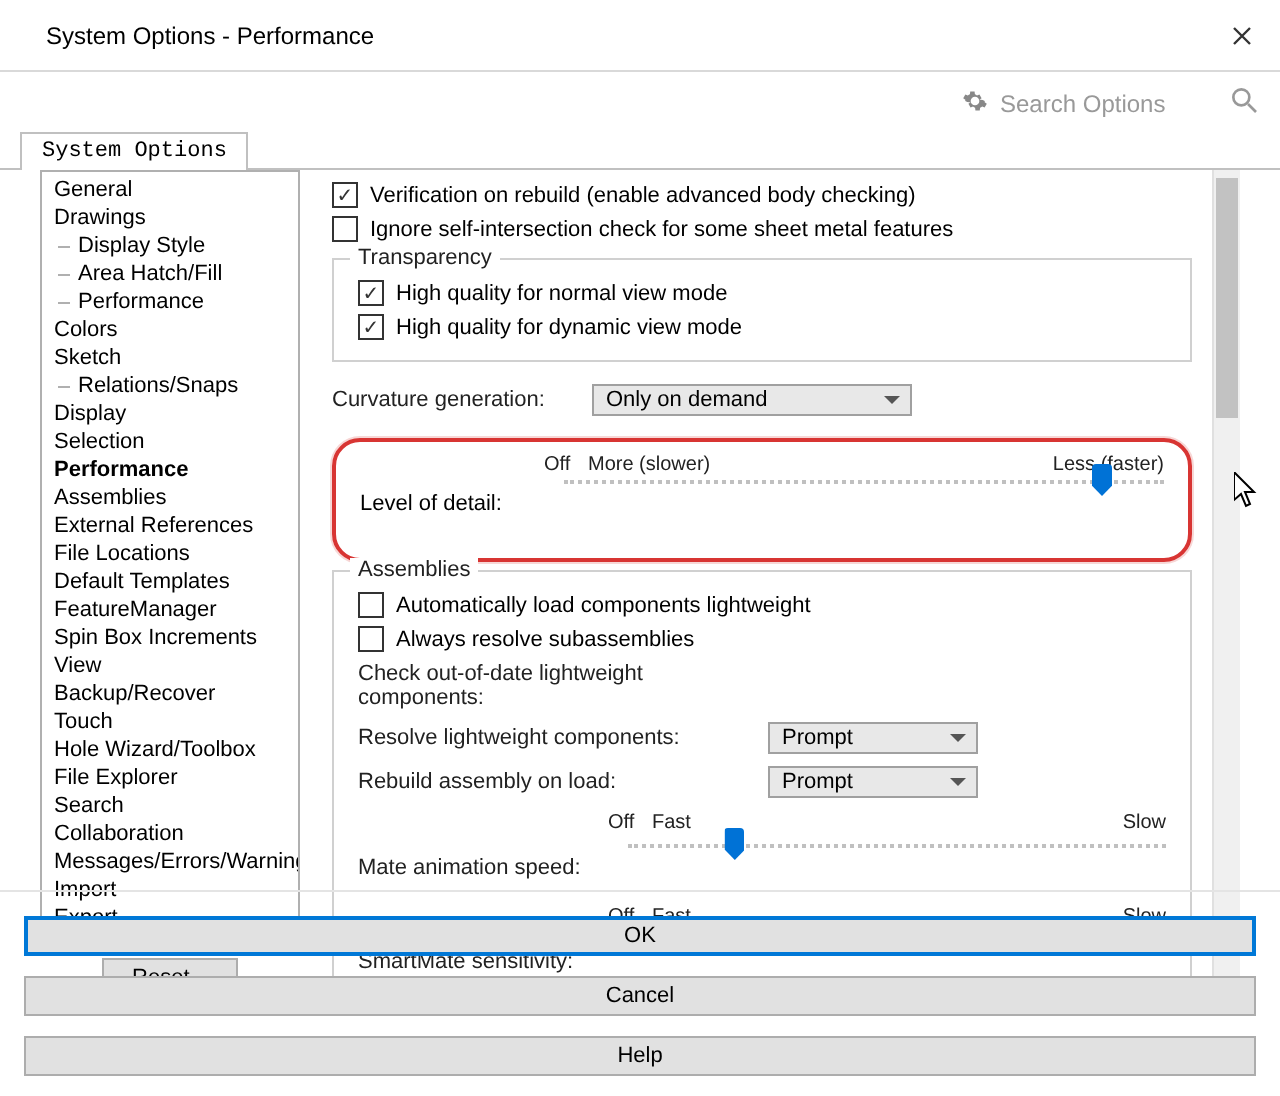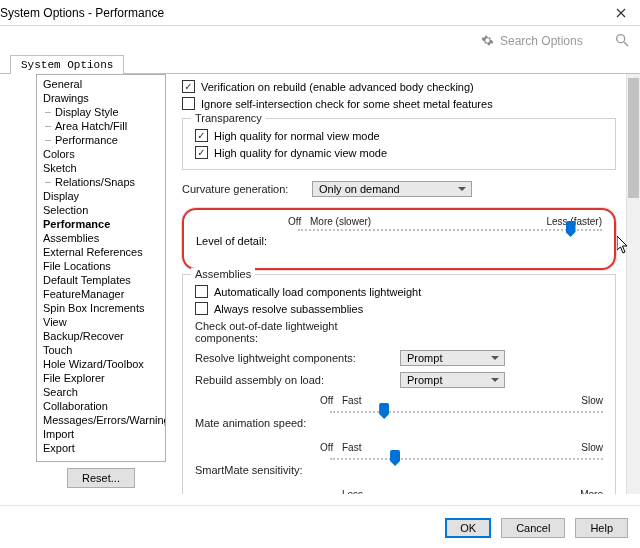--- a/index.html
+++ b/index.html
@@ -8,22 +8,22 @@
     font-family: "Segoe UI", Tahoma, sans-serif;
     font-size: 11px;
     background: #fff;
     width: 640px;
     height: 548px;
     overflow: hidden;
   }
   .title-bar {
     display: flex;
     align-items: center;
-    height: 26px;
-    padding: 0 4px 0 0;
+    height: 36px;
+    padding: 0 4px 0 23px;
     border-bottom: 1px solid #d9d9d9;
     justify-content: center;
   }
   .title-bar .title { flex: 1; font-size: 12px; color: #000; }
   .title-bar .close {
     width: 30px; height: 24px; display: flex; align-items: center; justify-content: center;
     cursor: default;
   }
   .search-row {
     display: flex; justify-content: flex-end; align-items: center;
@@ -53,23 +53,22 @@
     border: 1px solid #c0c0c0;
     border-bottom: none;
     padding: 3px 10px;
     font-size: 11px;
     background: #fff;
     position: relative;
     top:1px;
   }
   .content {
     display: flex;
-    padding: 0 0;
+    padding: 0 20px;
     height: 420px;
-    margin-left: 36px;
   }
   .tree-wrap {
     width: 130px;
     display:flex; flex-direction:column;
   }
   .tree {
     border: 1px solid #b0b0b0;
     flex:1;
     overflow:hidden;
     padding: 2px 0;
@@ -176,21 +175,21 @@
     border:2px solid #d83533;
     border-radius:14px;
     padding:6px 12px 10px 12px;
     margin:8px 0 2px 0;
     box-shadow:0 0 0 1px rgba(216,53,51,0.2);
   }
   .button-row {
     display:flex; justify-content:flex-end; gap:10px;
     padding: 12px 12px 10px 12px;
     border-top:1px solid #e4e4e4;
-    position:absolute; bottom:0; left:0; right:0;
+    position:absolute; bottom:0; left:0; right:0;flex-direction:column;
   }
   .cursor-img {
     position:absolute; left:617px; top:236px;
   }
 </style>
 </head>
 <body>
 
 <div class="title-bar">
   <div class="title">System Options - Performance</div>

